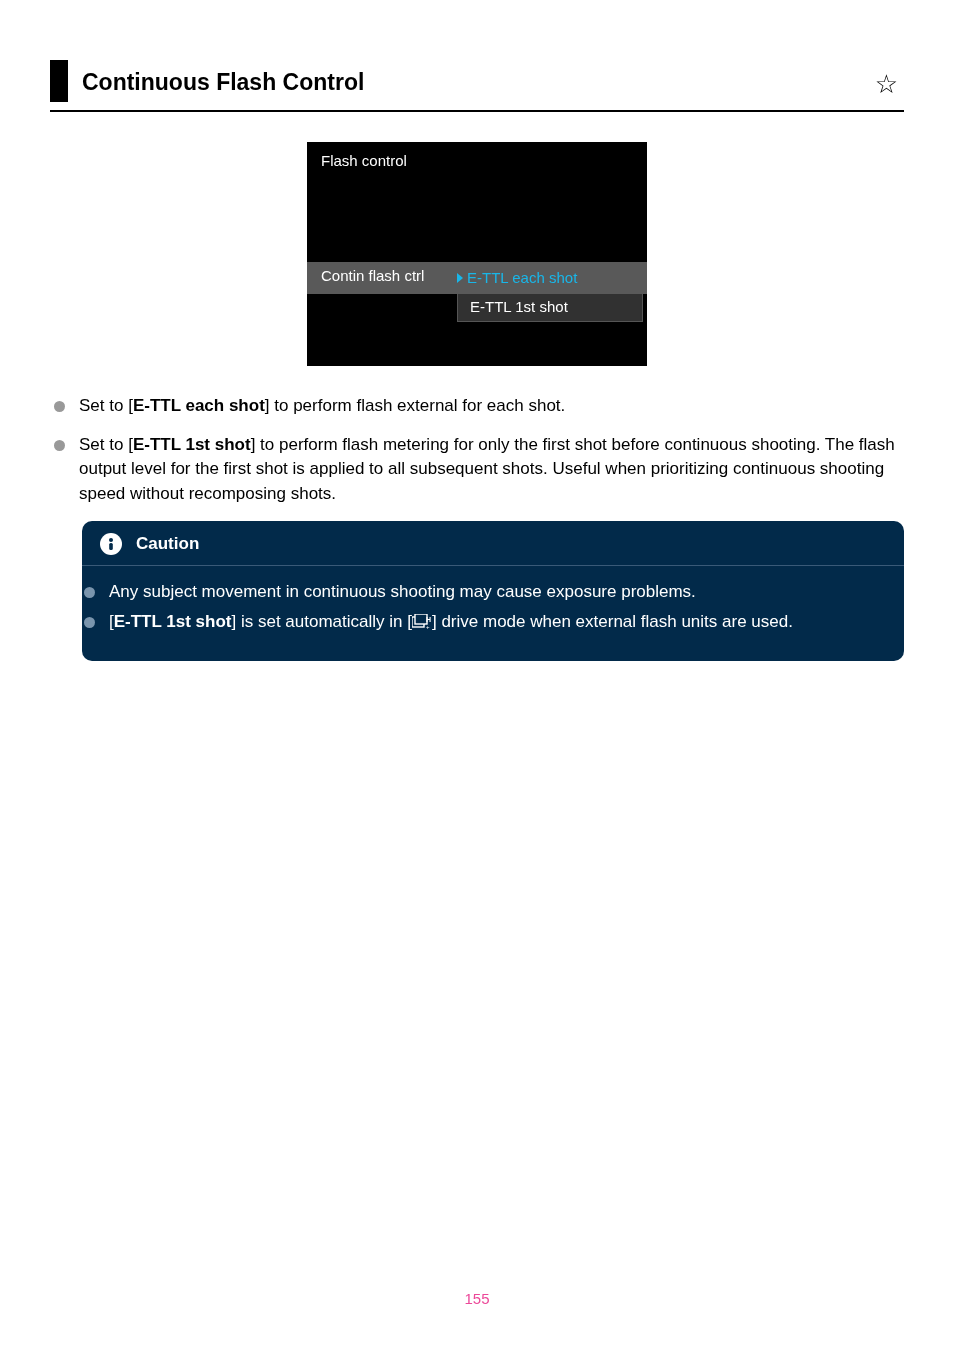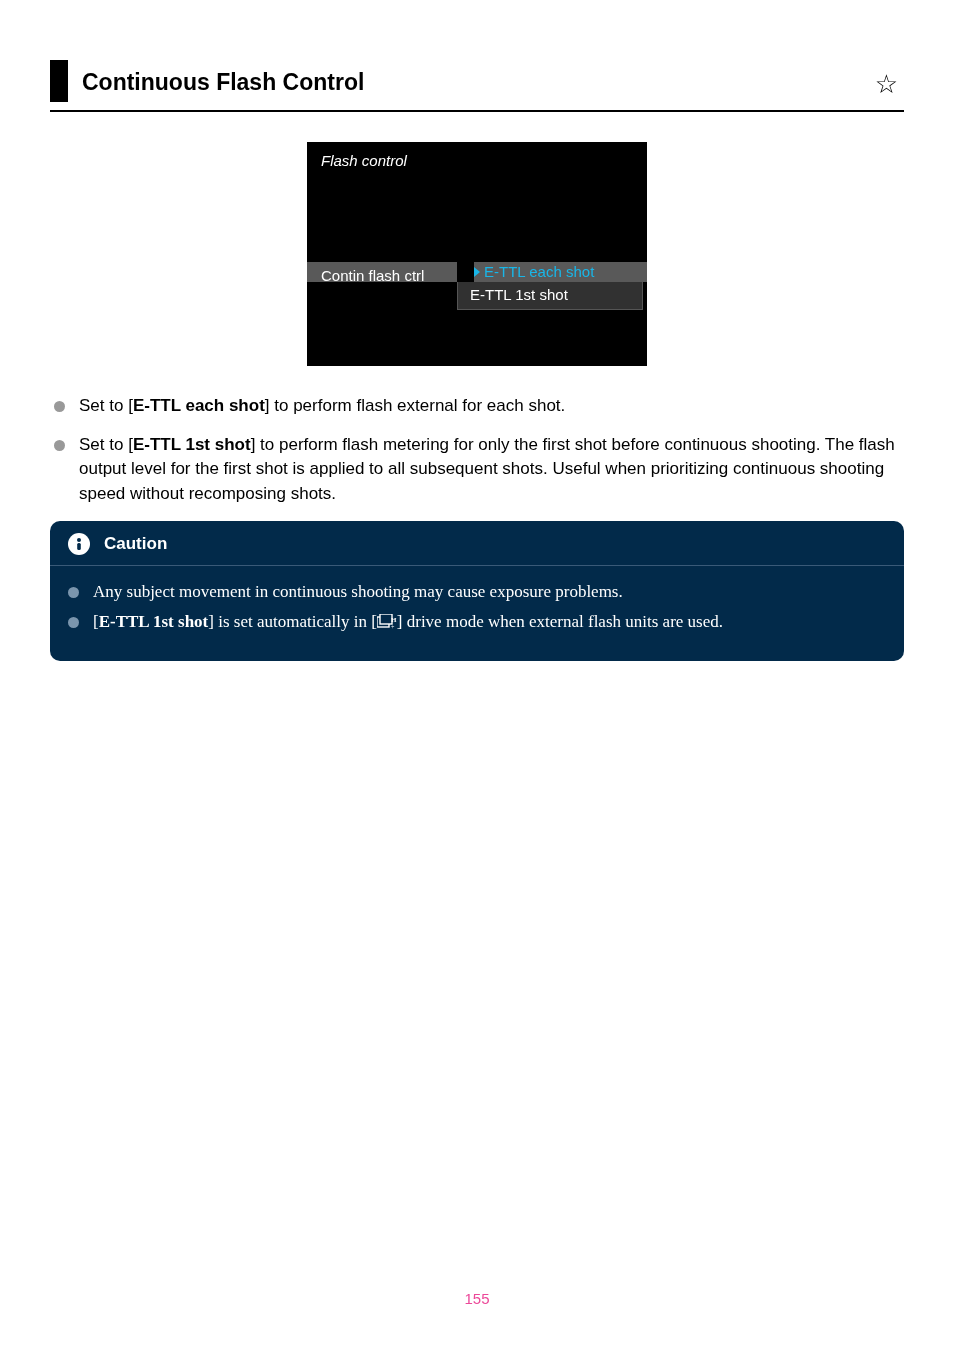--- a/index.html
+++ b/index.html
@@ -53,33 +53,31 @@
     width: 340px;
     height: 224px;
     background: #000;
     color: #fff;
     font-size: 15px;
     position: relative;
   }
   .ds-title {
     padding: 10px 22px 6px 14px;
     color: #fff;
-    font-style: italic;
   }
   .ds-row-block {
     position: absolute;
     top: 120px;
     left: 0;
     right: 0;
   }
   .ds-row {
     display: flex;
-    height: 20px;
+    height: 32px;
     line-height: 28px;
-    gap: 17px;
   }
   .ds-label {
     width: 150px;
     padding-left: 14px;
     background: #595959;
     color: #fff;
   }
   .ds-opt-selected {
     flex: 1;
     background: #595959;
@@ -125,20 +123,21 @@
     margin-top: 7px;
     margin-right: 14px;
     flex-shrink: 0;
   }
   .caution-box {
     background: #022a4a;
     color: #fff;
     border-radius: 10px;
     padding: 0 0 18px 0;
     margin-top: 10px;
+    margin-left: 32px;
   }
   .caution-header {
     display: flex;
     align-items: center;
     padding: 12px 18px 10px 18px;
     border-bottom: 1px solid #3a5a78;
     margin-bottom: 14px;
   }
   .caution-icon {
     width: 22px;
@@ -151,22 +150,21 @@
     align-items: center;
     justify-content: center;
     margin-right: 14px;
     font-size: 16px;
   }
   .caution-title {
     font-weight: bold;
     font-size: 17px;
   }
   .caution-bullets {
-    padding: 0 18px;
-    font-family: Liberation Serif, serif;
+    padding: 0 2px;
   }
   .caution-item {
     display: flex;
     font-size: 17px;
     line-height: 1.45;
     margin-bottom: 6px;
   }
   .caution-dot {
     width: 11px;
     height: 11px;

